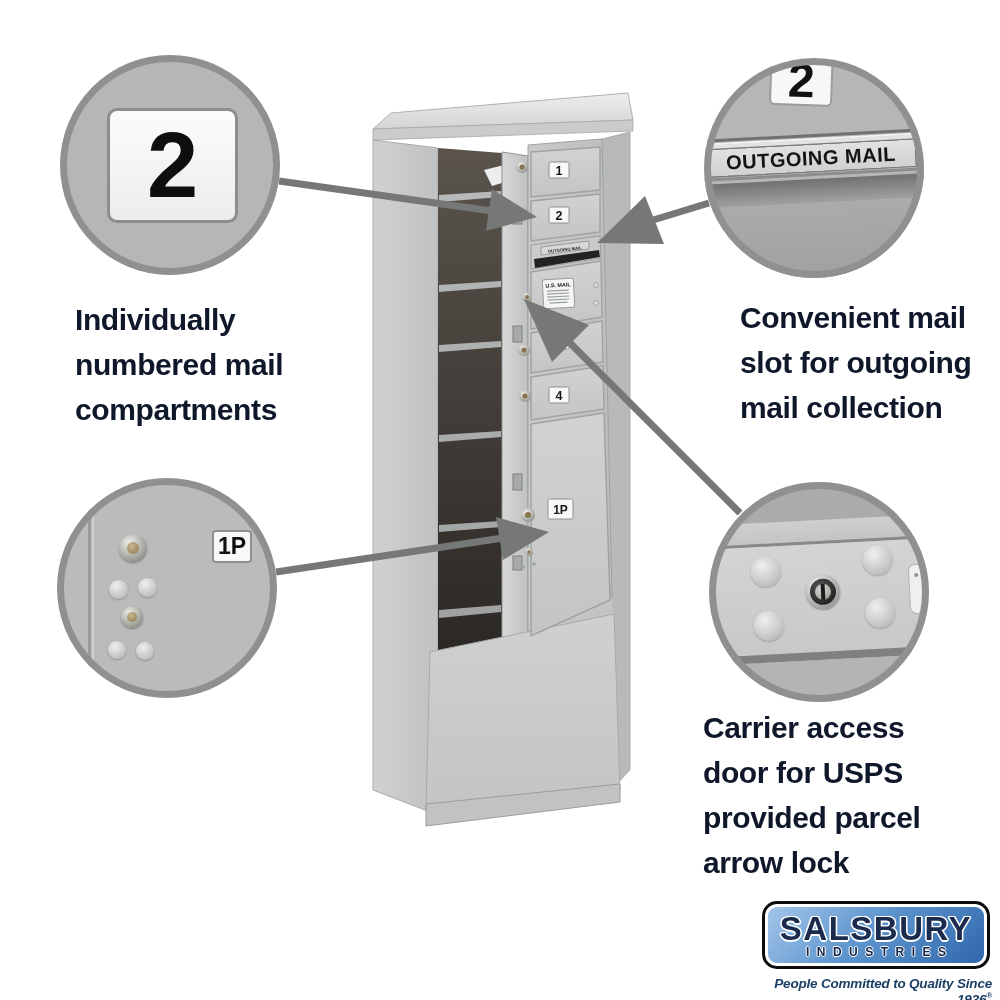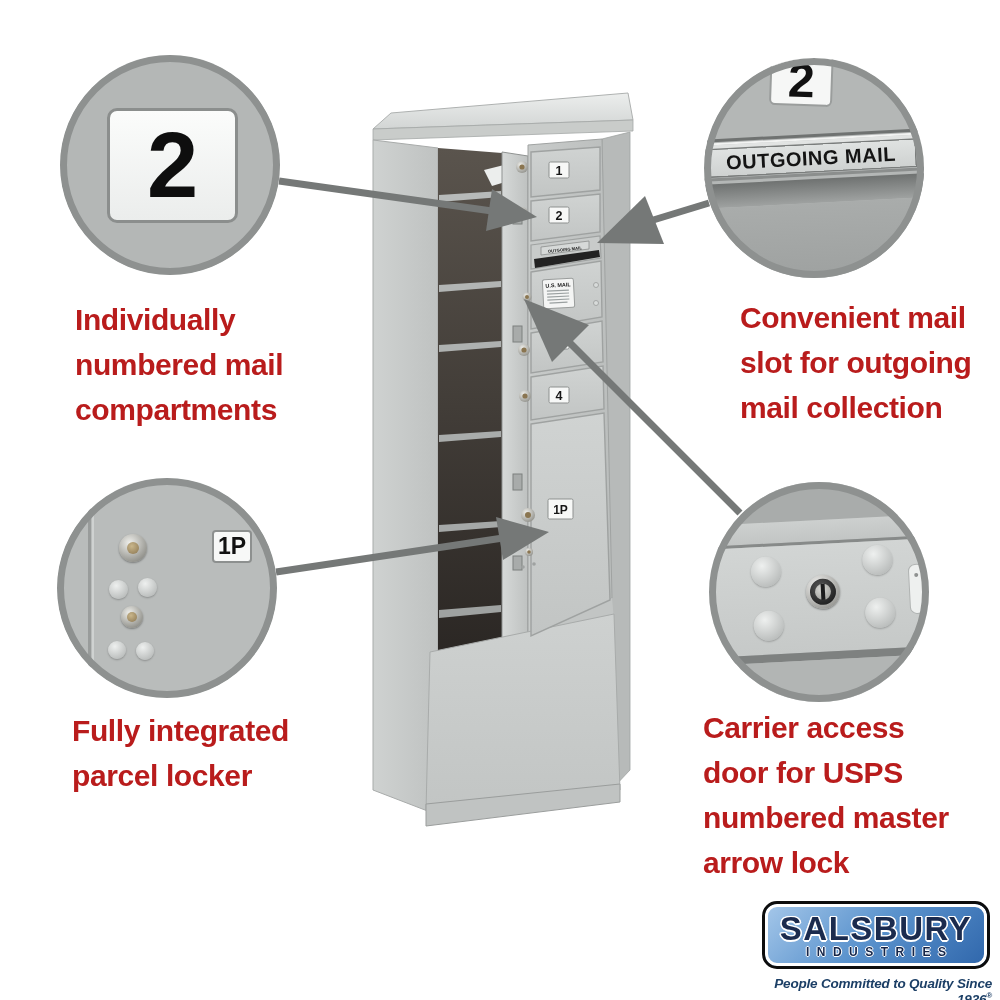--- a/index.html
+++ b/index.html
@@ -75,21 +75,21 @@
                  background:radial-gradient(circle at 40% 32%,#565656,#232323 75%);}
   .arrowlock .d2{position:absolute;left:9px;top:9px;width:16px;height:16px;border-radius:50%;
                  background:radial-gradient(circle at 40% 32%,#d9d9d5,#a3a39e 80%);}
   .arrowlock .key{position:absolute;left:15px;top:9px;width:4px;height:16px;background:#1c1c1c;}
   .br-sliver{position:absolute;left:226px;top:88px;width:14px;height:48px;border-radius:6px;
              background:#eef0ef;box-shadow:0 0 0 1px #b0b3b2;}
   .br-screw{position:absolute;left:231px;top:96px;width:4px;height:4px;border-radius:50%;background:#8f9291;}
 
   
   .caption{position:absolute;font-size:30px;line-height:45px;font-weight:bold;
-           color:#b91c1c;letter-spacing:-.4px;white-space:pre-line;}
+           color:#0f172a;letter-spacing:-.4px;white-space:pre-line;}
   #cap-tl{left:75px;top:297px;}
   #cap-tr{left:740px;top:295px;}
   #cap-bl{left:72px;top:708px;}
   #cap-br{left:703px;top:705px;}
 
   
   #logo{position:absolute;left:762px;top:901px;width:228px;height:68px;border-radius:15px;
         background:linear-gradient(135deg,#a6c8ea 0%,#5b93cd 48%,#2f66ab 100%);
         border:3px solid #0d0d0d;box-shadow:inset 0 0 0 3px #ffffff;box-sizing:border-box;
         display:flex;flex-direction:column;align-items:center;justify-content:center;}
@@ -318,25 +318,23 @@
     </div>
     <div class="ring"></div>
   </div>
 
   <div class="caption" id="cap-tl">Individually
 numbered mail
 compartments</div>
   <div class="caption" id="cap-tr">Convenient mail
 slot for outgoing
 mail collection</div>
-  <div class="caption" id="cap-bl">Fully integrated
-parcel locker</div>
   <div class="caption" id="cap-br">Carrier access
 door for USPS
-numbered master
+provided parcel
 arrow lock</div>
 
   <div id="logo">
     <div class="name">SALSBURY</div>
     <div class="sub">INDUSTRIES</div>
   </div>
   <div id="tagline"><span>People Committed to Quality Since 1936</span><sup>®</sup></div>
 
 </div>
 

